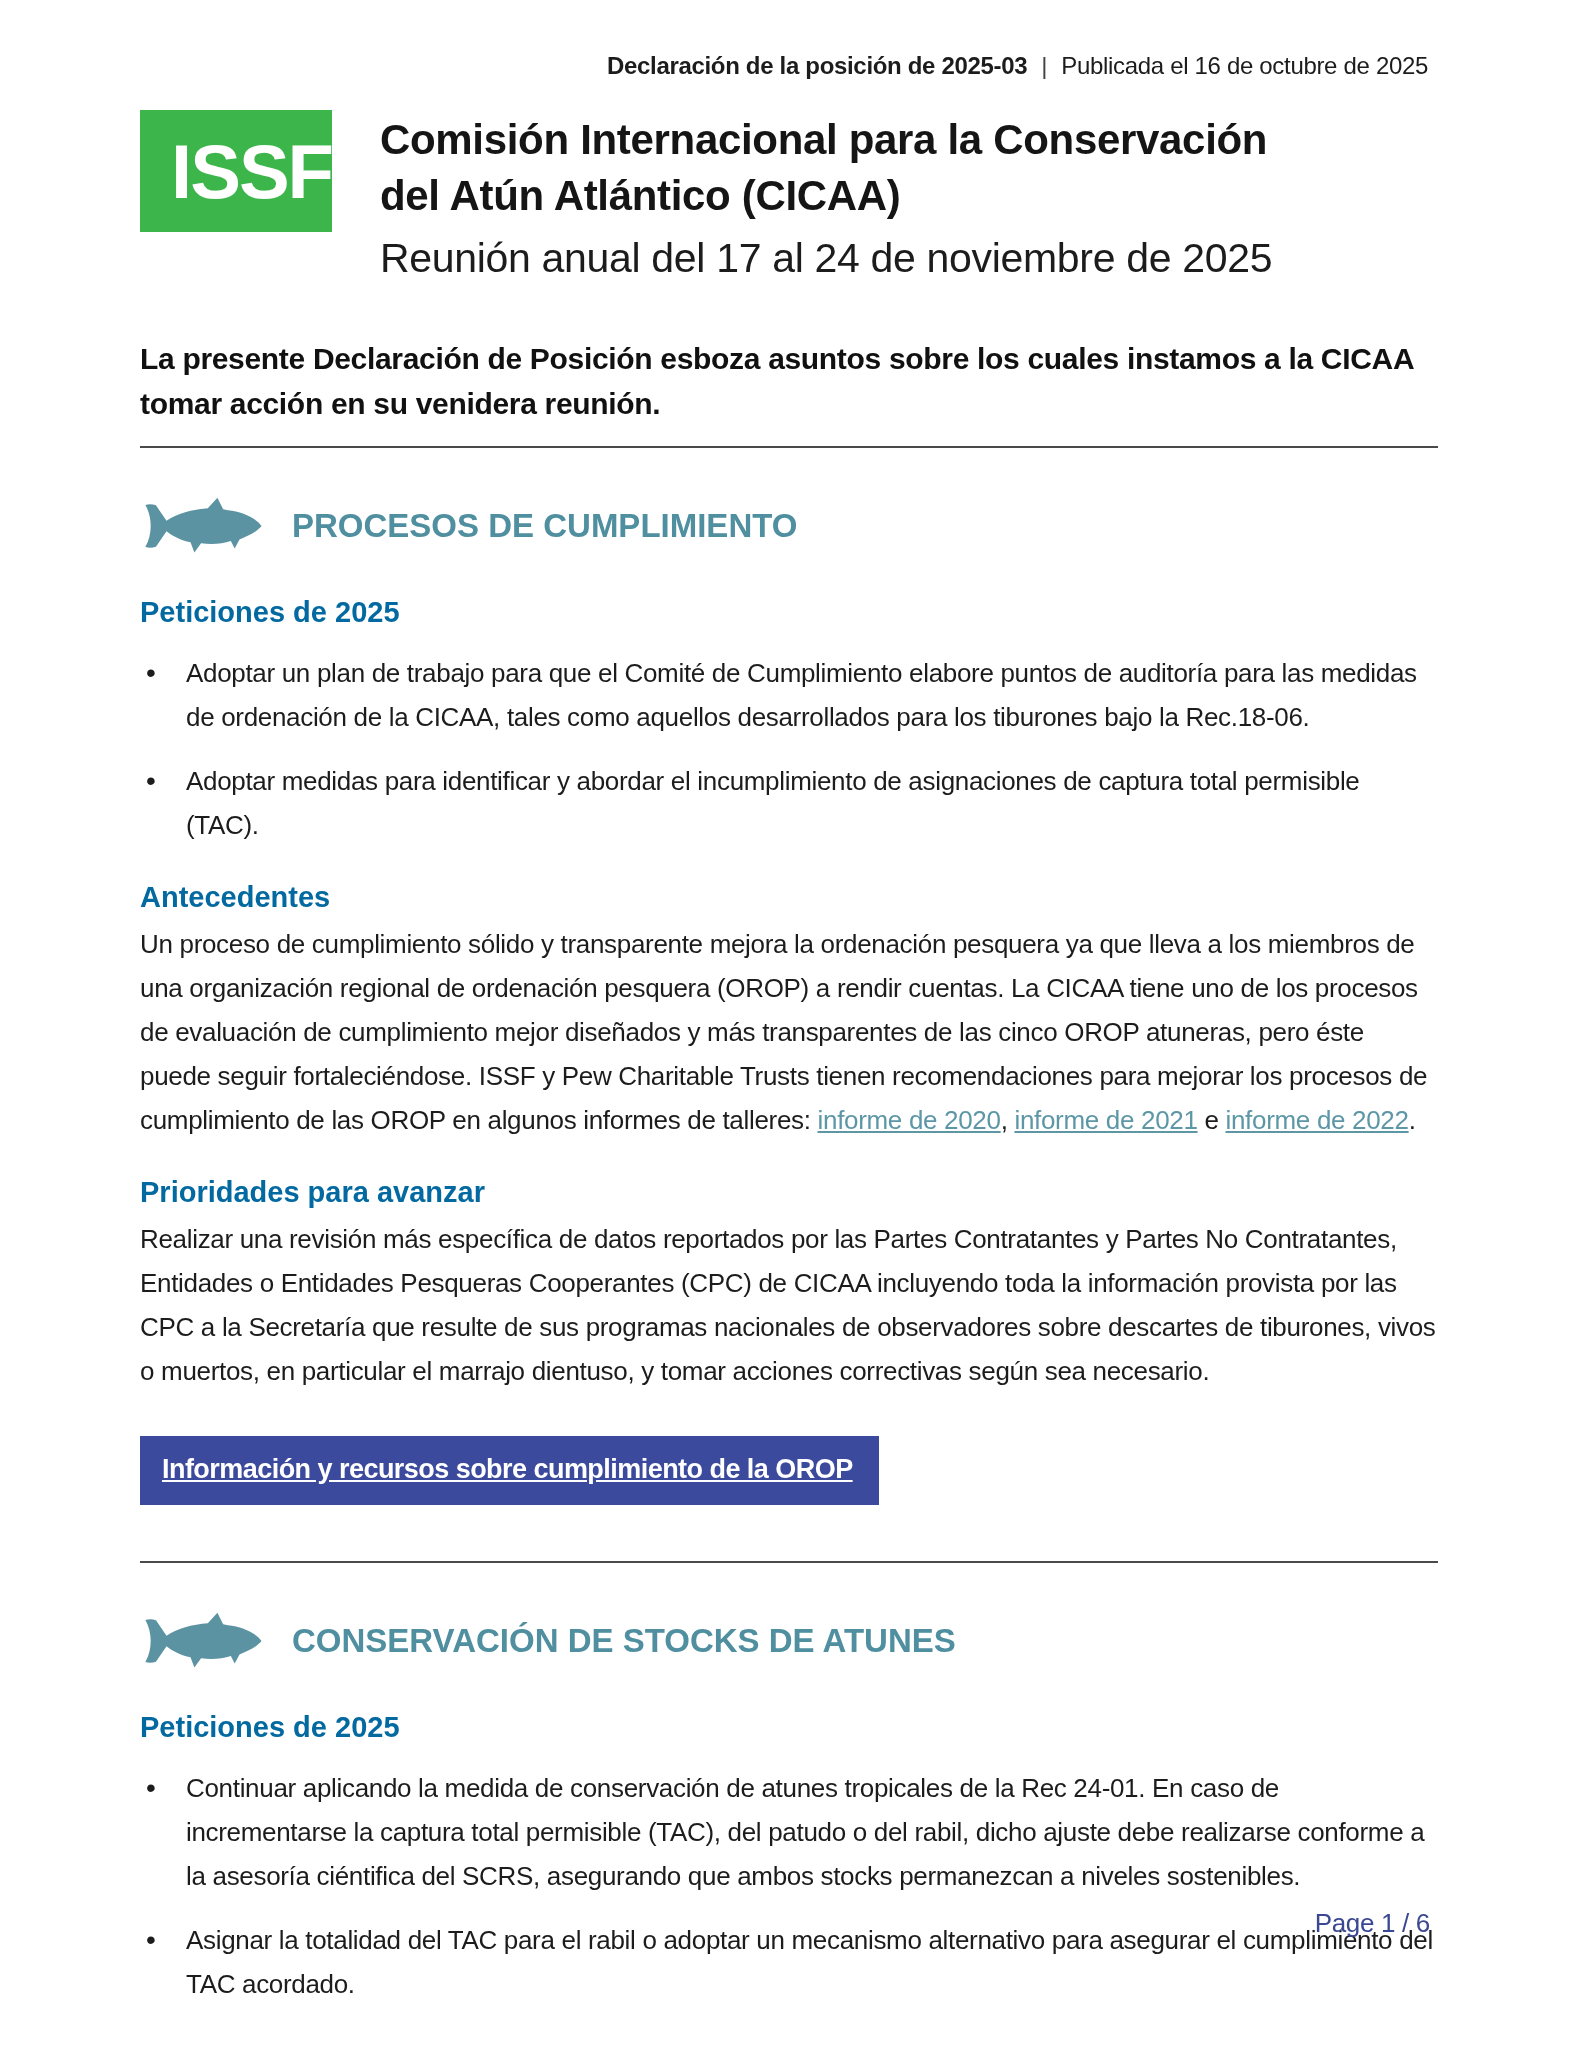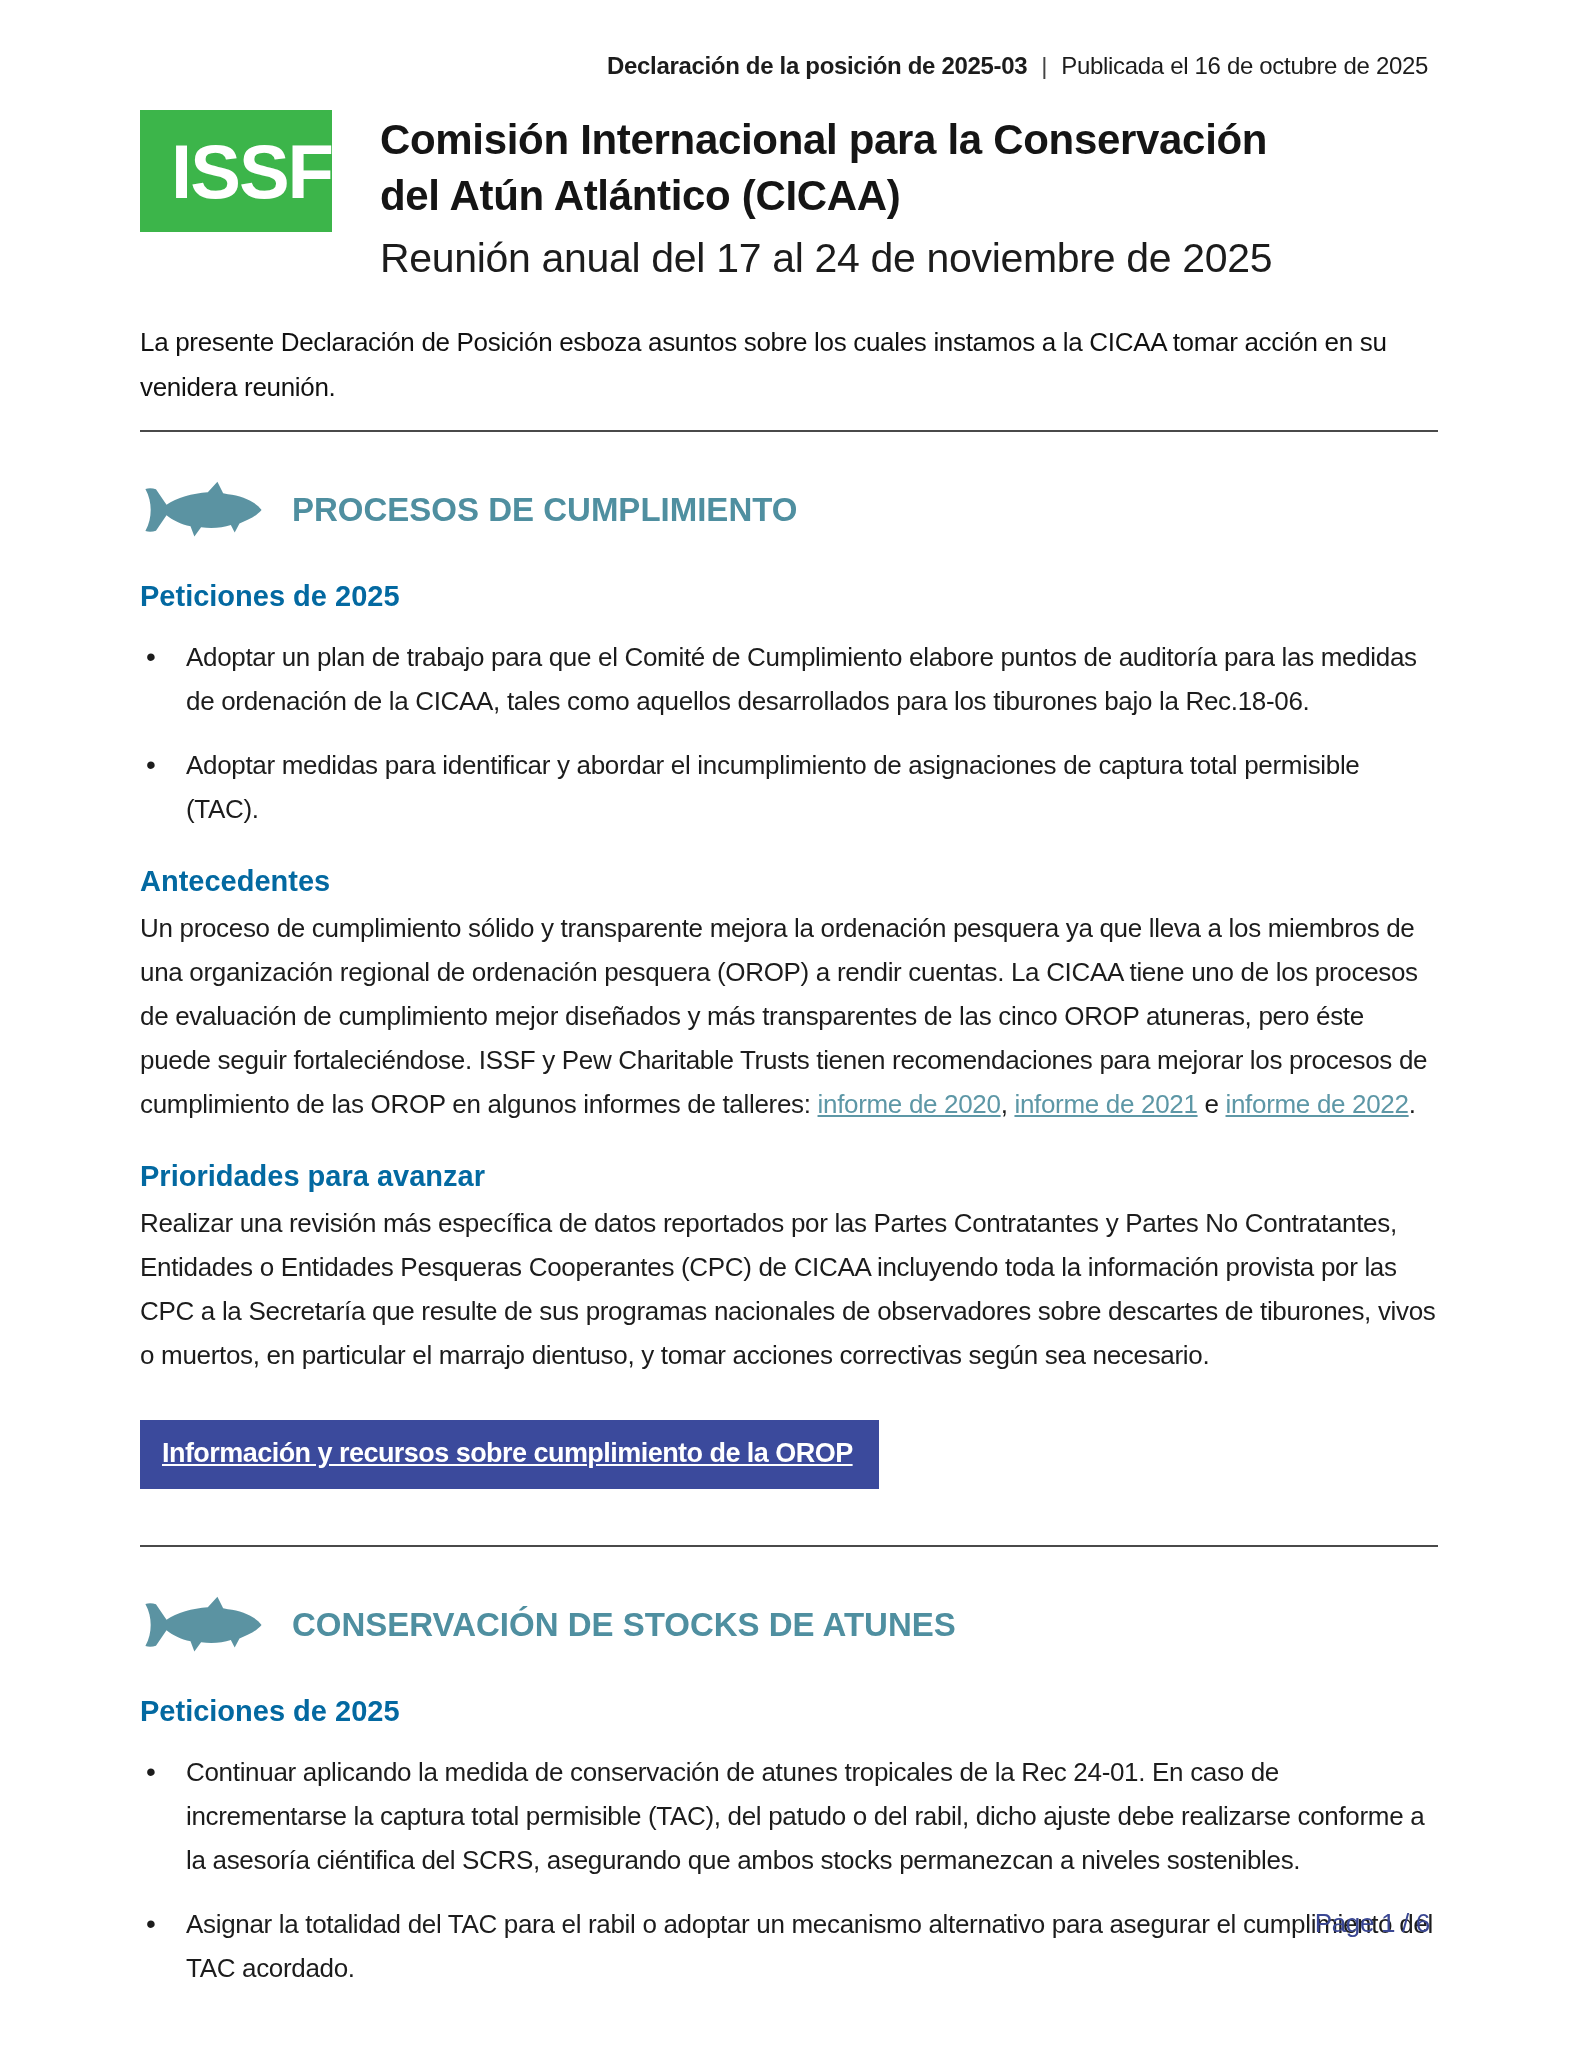--- a/index.html
+++ b/index.html
@@ -62,23 +62,23 @@
   }
   .subtitle{
     font-size:41px;
     font-weight:normal;
     line-height:52px;
     margin-top:8px;
     color:#1c1c1c;
   }
   
   .intro{
-    margin-top:36px;
-    font-weight:normal;
-    font-size:26px;
+    margin-top:52px;
+    font-weight:bold;
+    font-size:30px;
     line-height:45px;
     color:#111;
   }
   hr.rule{
     border:none;
     border-top:2px solid var(--rule-gray);
     margin-top:20px;
   }
   
   .section-header{

